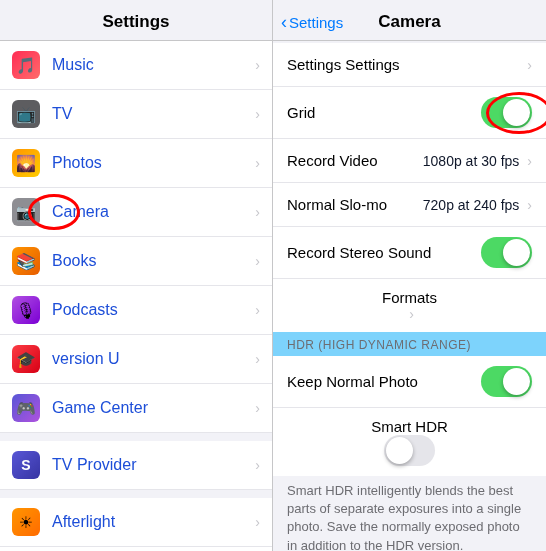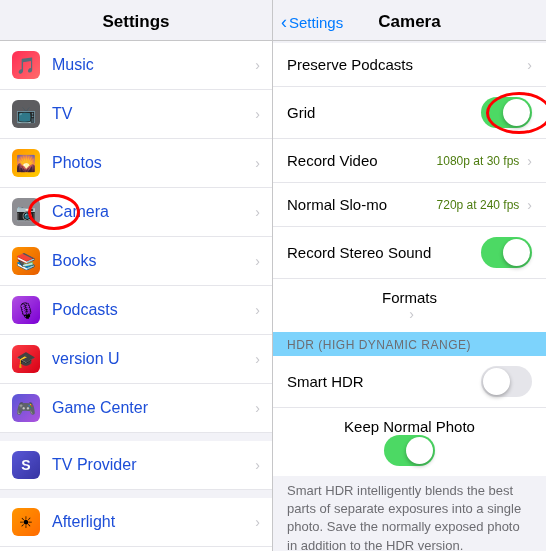--- a/index.html
+++ b/index.html
@@ -147,22 +147,22 @@
       flex-direction: column;
     }
 
     .right-item-label {
       flex: 1;
       font-size: 15px;
       color: #000;
     }
 
     .right-item-value {
-      font-size: 12px;
-      color: #4d7c0f;
+      font-size: 14px;
+      color: #0f172a;
       margin-right: 4px;
     }
 
     
     .toggle {
       width: 51px;
       height: 31px;
       border-radius: 15.5px;
       position: relative;
       cursor: pointer;
@@ -325,21 +325,21 @@
     </div>
     <span class="right-title">Camera</span>
   </div>
 
   <div style="flex:1; overflow-y:auto; background:#f2f2f7;">
 
     <div style="height:2px;"></div>
     <div class="right-section">
 
       <div class="right-item">
-        <span class="right-item-label">Preserve Podcasts</span>
+        <span class="right-item-label">Settings Settings</span>
         <span class="chevron">›</span>
       </div>
 
       <div class="right-item grid-circle">
         <span class="right-item-label">Grid</span>
         <div class="toggle on">
           <div class="toggle-knob"></div>
         </div>
         <div class="grid-circle-ring"></div>
       </div>
@@ -369,31 +369,31 @@
         <span class="chevron">›</span>
       </div>
 
     </div>
 
     <div class="section-label">HDR (HIGH DYNAMIC RANGE)</div>
 
     <div class="right-section">
 
       <div class="right-item">
+        <span class="right-item-label">Keep Normal Photo</span>
+        <div class="toggle on">
+          <div class="toggle-knob"></div>
+        </div>
+      </div>
+
+      <div class="right-item">
         <span class="right-item-label">Smart HDR</span>
         <div class="toggle off">
           <div class="toggle-knob"></div>
         </div>
       </div>
 
-      <div class="right-item">
-        <span class="right-item-label">Keep Normal Photo</span>
-        <div class="toggle on">
-          <div class="toggle-knob"></div>
-        </div>
-      </div>
-
     </div>
 
     <div class="description-text">Smart HDR intelligently blends the best parts of separate exposures into a single photo. Save the normally exposed photo in addition to the HDR version.</div>
 
   </div>
 </div>
 
 </body></html>

